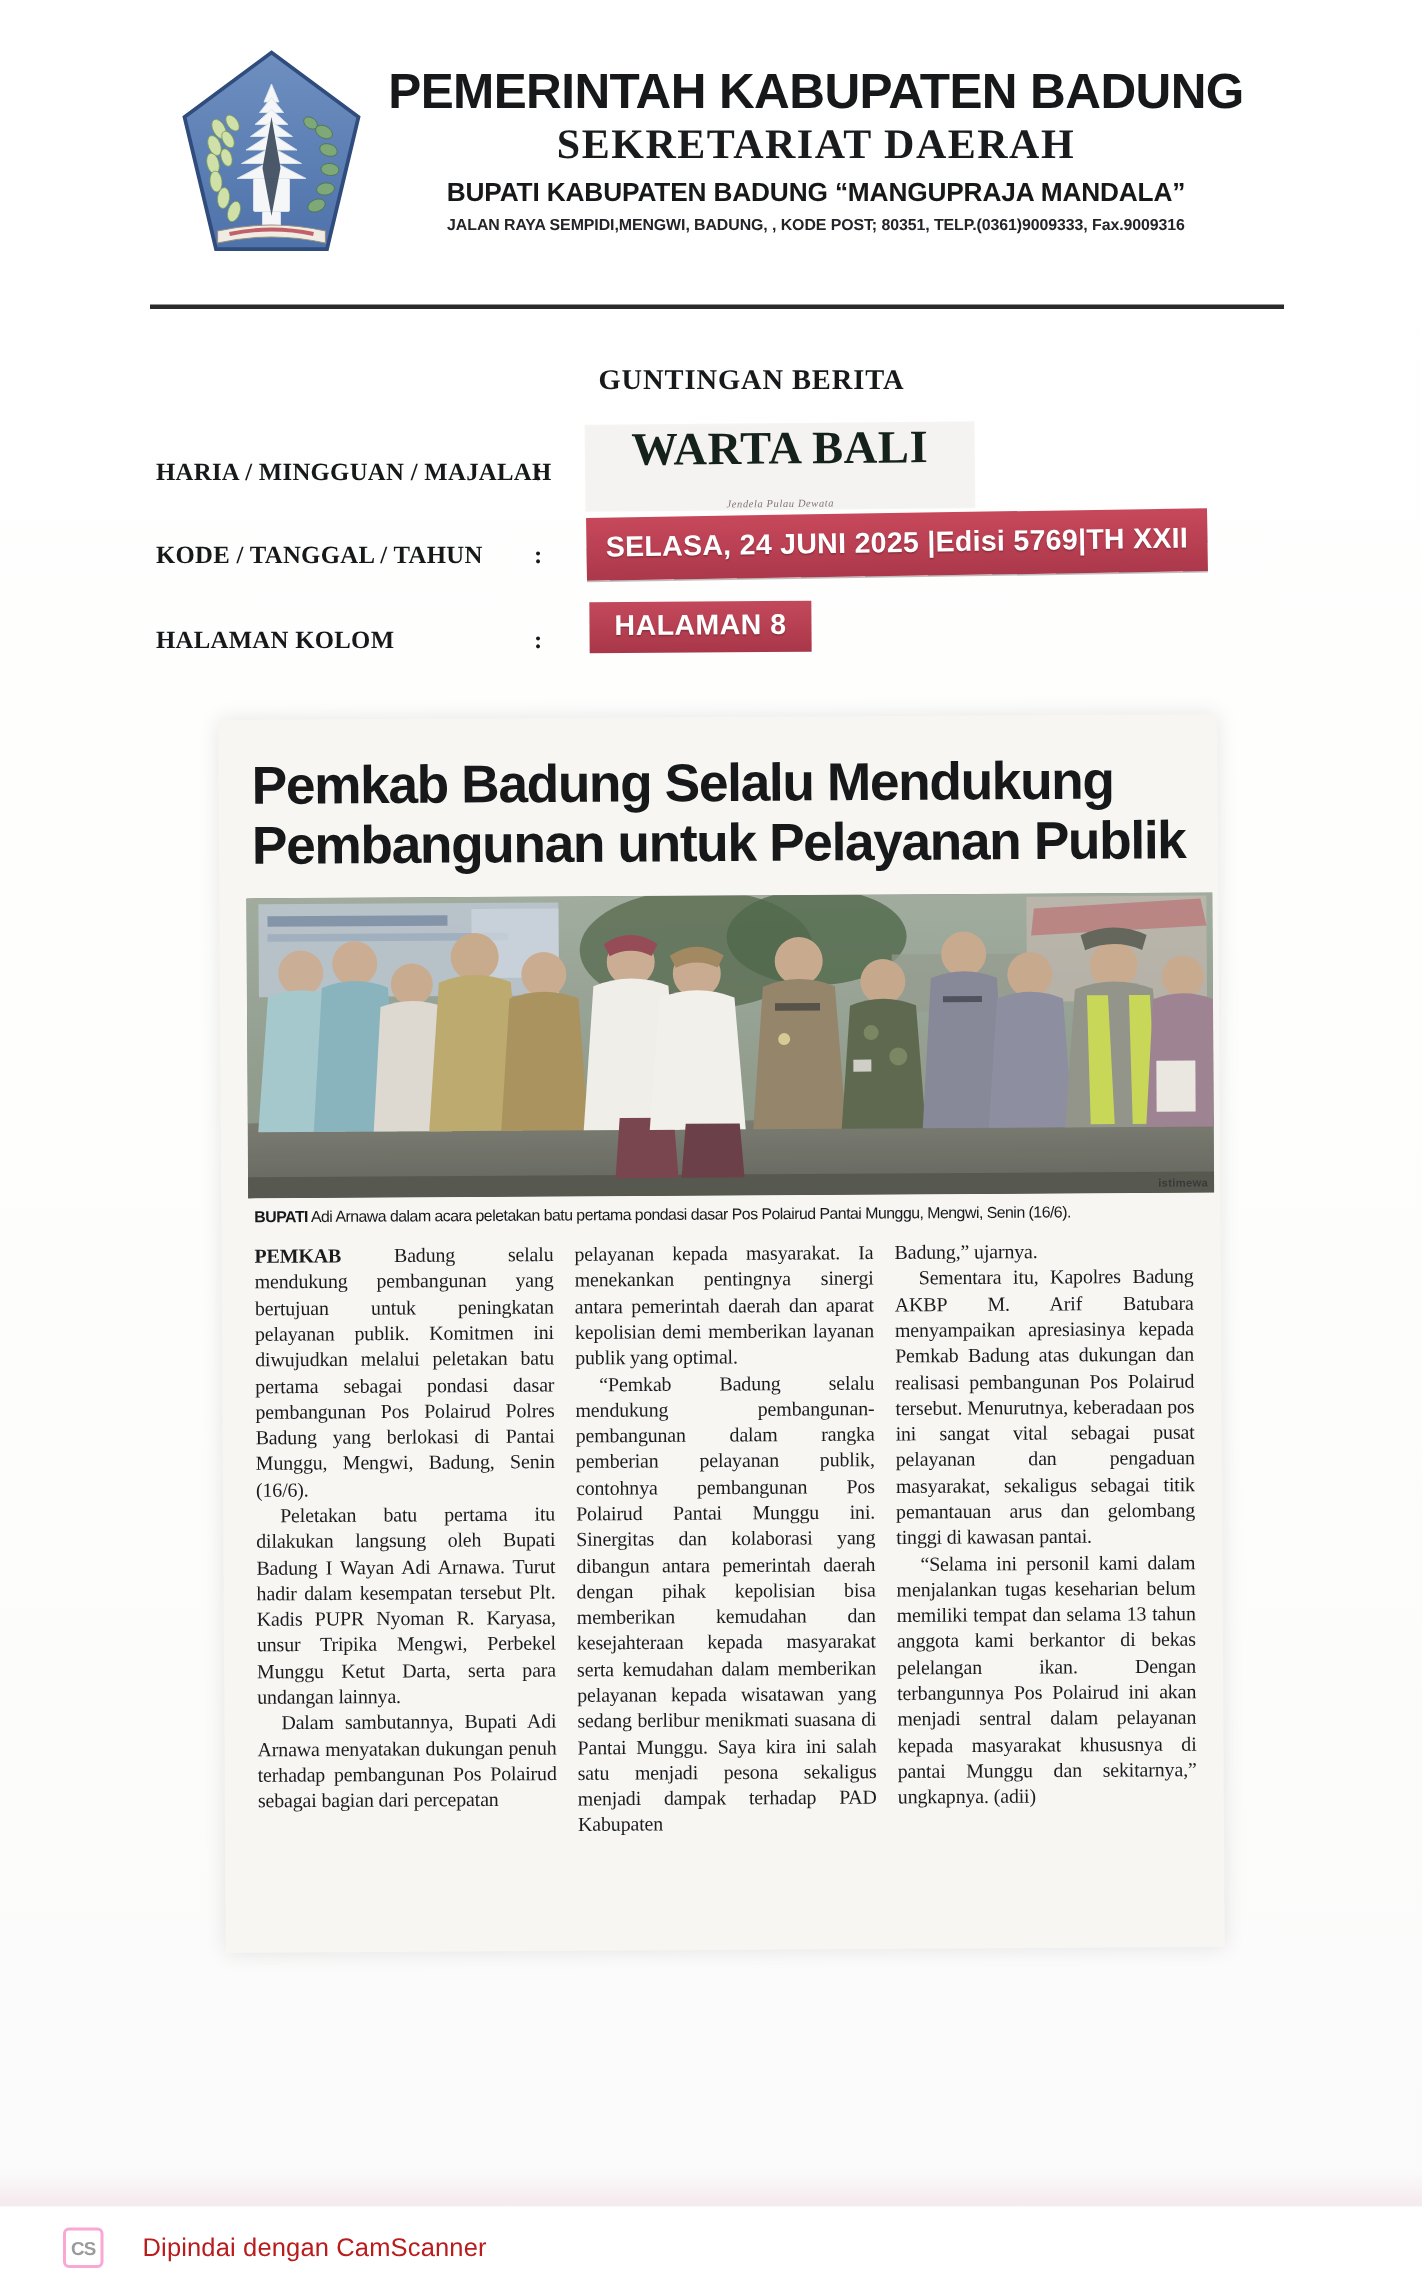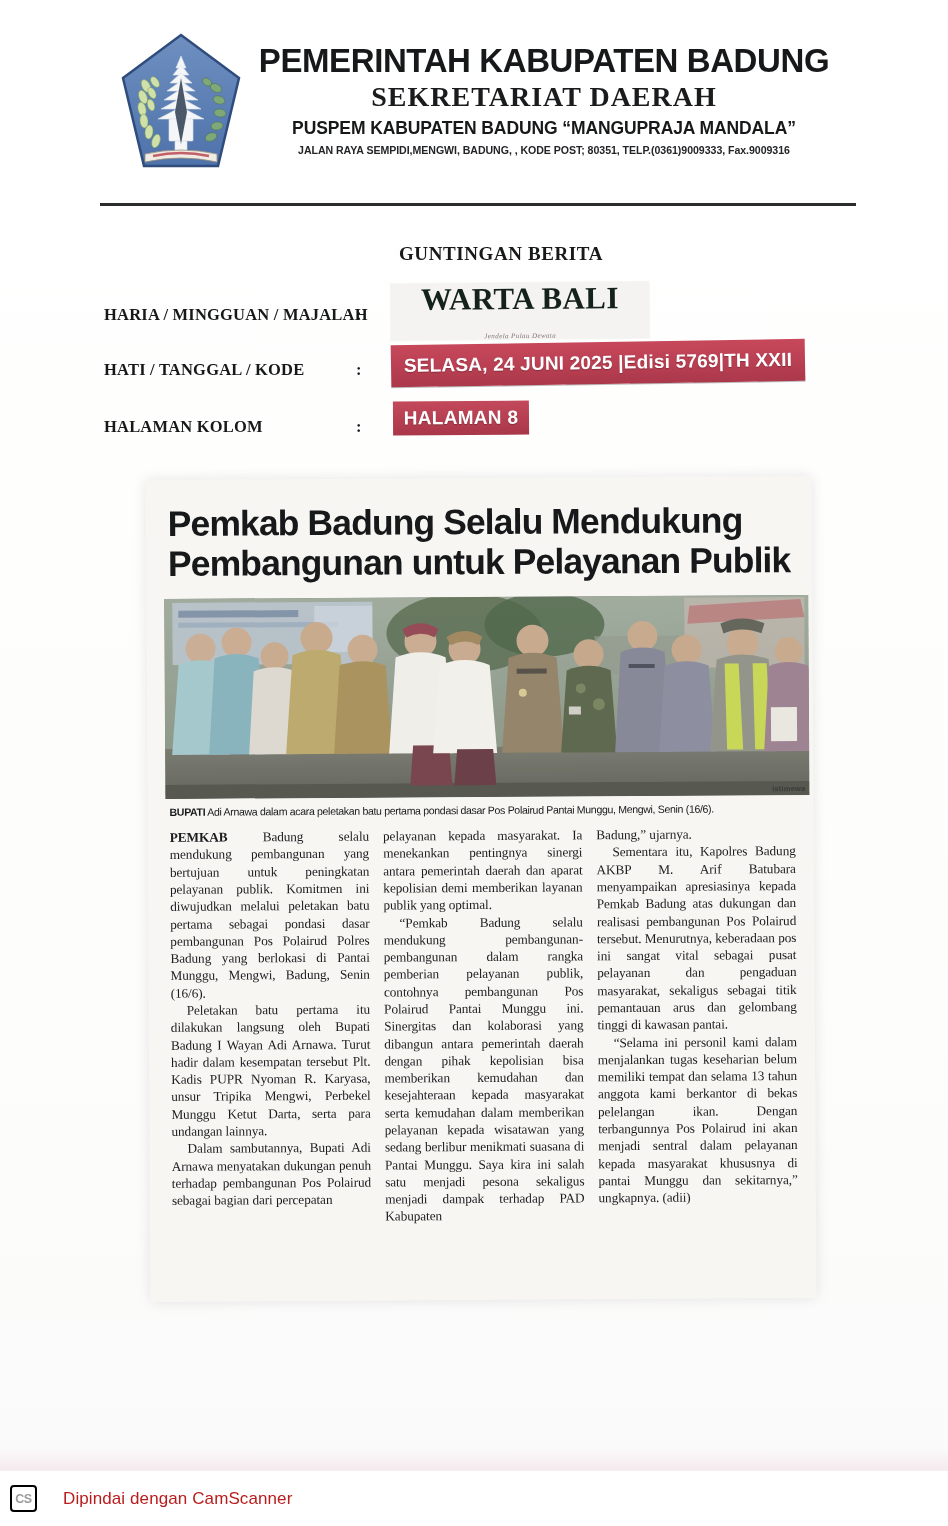--- a/index.html
+++ b/index.html
@@ -179,21 +179,21 @@
     letter-spacing: 0.2px;
     color: #ffffff;
     white-space: nowrap;
     text-shadow: 0 1px 1px rgba(0,0,0,.25);
   }
 
   
   .clip-page {
     position: absolute;
     left: 289px; top: -16px;
-    width: 136px; height: 34px;
+    width: 148px; height: 34px;
     background: linear-gradient(180deg,#c2495b 0%, #b43e50 60%, #a83749 100%);
     transform: rotate(-0.4deg);
     display: flex;
     align-items: center;
     justify-content: center;
   }
   .clip-page .ptxt {
     font-family: "Liberation Sans", sans-serif;
     font-weight: bold;
     font-size: 19px;
@@ -282,31 +282,32 @@
     height: 56px;
     background: #ffffff;
     display: flex;
     align-items: center;
     padding-left: 10px;
     box-sizing: border-box;
     border-top: 1px solid #f2eff0;
   }
   .cs-badge {
     width: 23px; height: 23px;
-    border: 2px solid #000000;
+    border: 2px solid #f9a8d4;
     border-radius: 4px;
     display: flex;
     align-items: center;
     justify-content: center;
     font-family: "Liberation Sans", sans-serif;
     font-size: 12.5px;
     font-weight: bold;
     color: #9b9b9d;
     letter-spacing: -0.5px;
     flex: none;
+    margin-left: 32px;
   }
   .cs-text {
     margin-left: 26px;
     font-family: "Liberation Sans", sans-serif;
     font-size: 17px;
     color: #b91c1c;
     letter-spacing: 0.1px;
   }
   .pinkband {
     position: absolute;
@@ -372,40 +373,40 @@
         <g>
           <path d="M26 122 Q62 114 98 122 L98 130 Q62 122 26 130 Z" fill="#f0ece4" stroke="#9a8f7e" stroke-width="0.8"></path>
           <path d="M34 124 Q62 118 90 124" stroke="#b2323f" stroke-width="2.6" fill="none" opacity=".75"></path>
         </g>
       </svg>
     </div>
 
     <div class="lh-text">
       <div class="lh-line1">PEMERINTAH KABUPATEN BADUNG</div>
       <div class="lh-line2">SEKRETARIAT DAERAH</div>
-      <div class="lh-line3">PUSPEM KABUPATEN BADUNG “MANGUPRAJA MANDALA”</div>
+      <div class="lh-line3">BUPATI KABUPATEN BADUNG “MANGUPRAJA MANDALA”</div>
       <div class="lh-line4">JALAN RAYA SEMPIDI,MENGWI, BADUNG, , KODE POST; 80351, TELP.(0361)9009333, Fax.9009316</div>
     </div>
   </div>
 
   <div class="rule"></div>
 
   <div class="form-title">GUNTINGAN BERITA</div>
 
   <div class="frow row-media">
     <span class="flabel">HARIA / MINGGUAN / MAJALAH</span>
     <span class="fcolon">:</span>
     <div class="clip-masthead">
       <div class="mast-name">WARTA BALI</div>
       <div class="mast-tag">Jendela Pulau Dewata</div>
     </div>
   </div>
 
   <div class="frow row-date">
-    <span class="flabel">HATI / TANGGAL / KODE</span>
+    <span class="flabel">KODE / TANGGAL / TAHUN</span>
     <span class="fcolon">:</span>
     <div class="clip-date">
       <span class="dtxt">SELASA, 24 JUNI 2025 |Edisi 5769|TH XXII</span>
     </div>
   </div>
 
   <div class="frow row-page">
     <span class="flabel">HALAMAN KOLOM</span>
     <span class="fcolon">:</span>
     <div class="clip-page">

